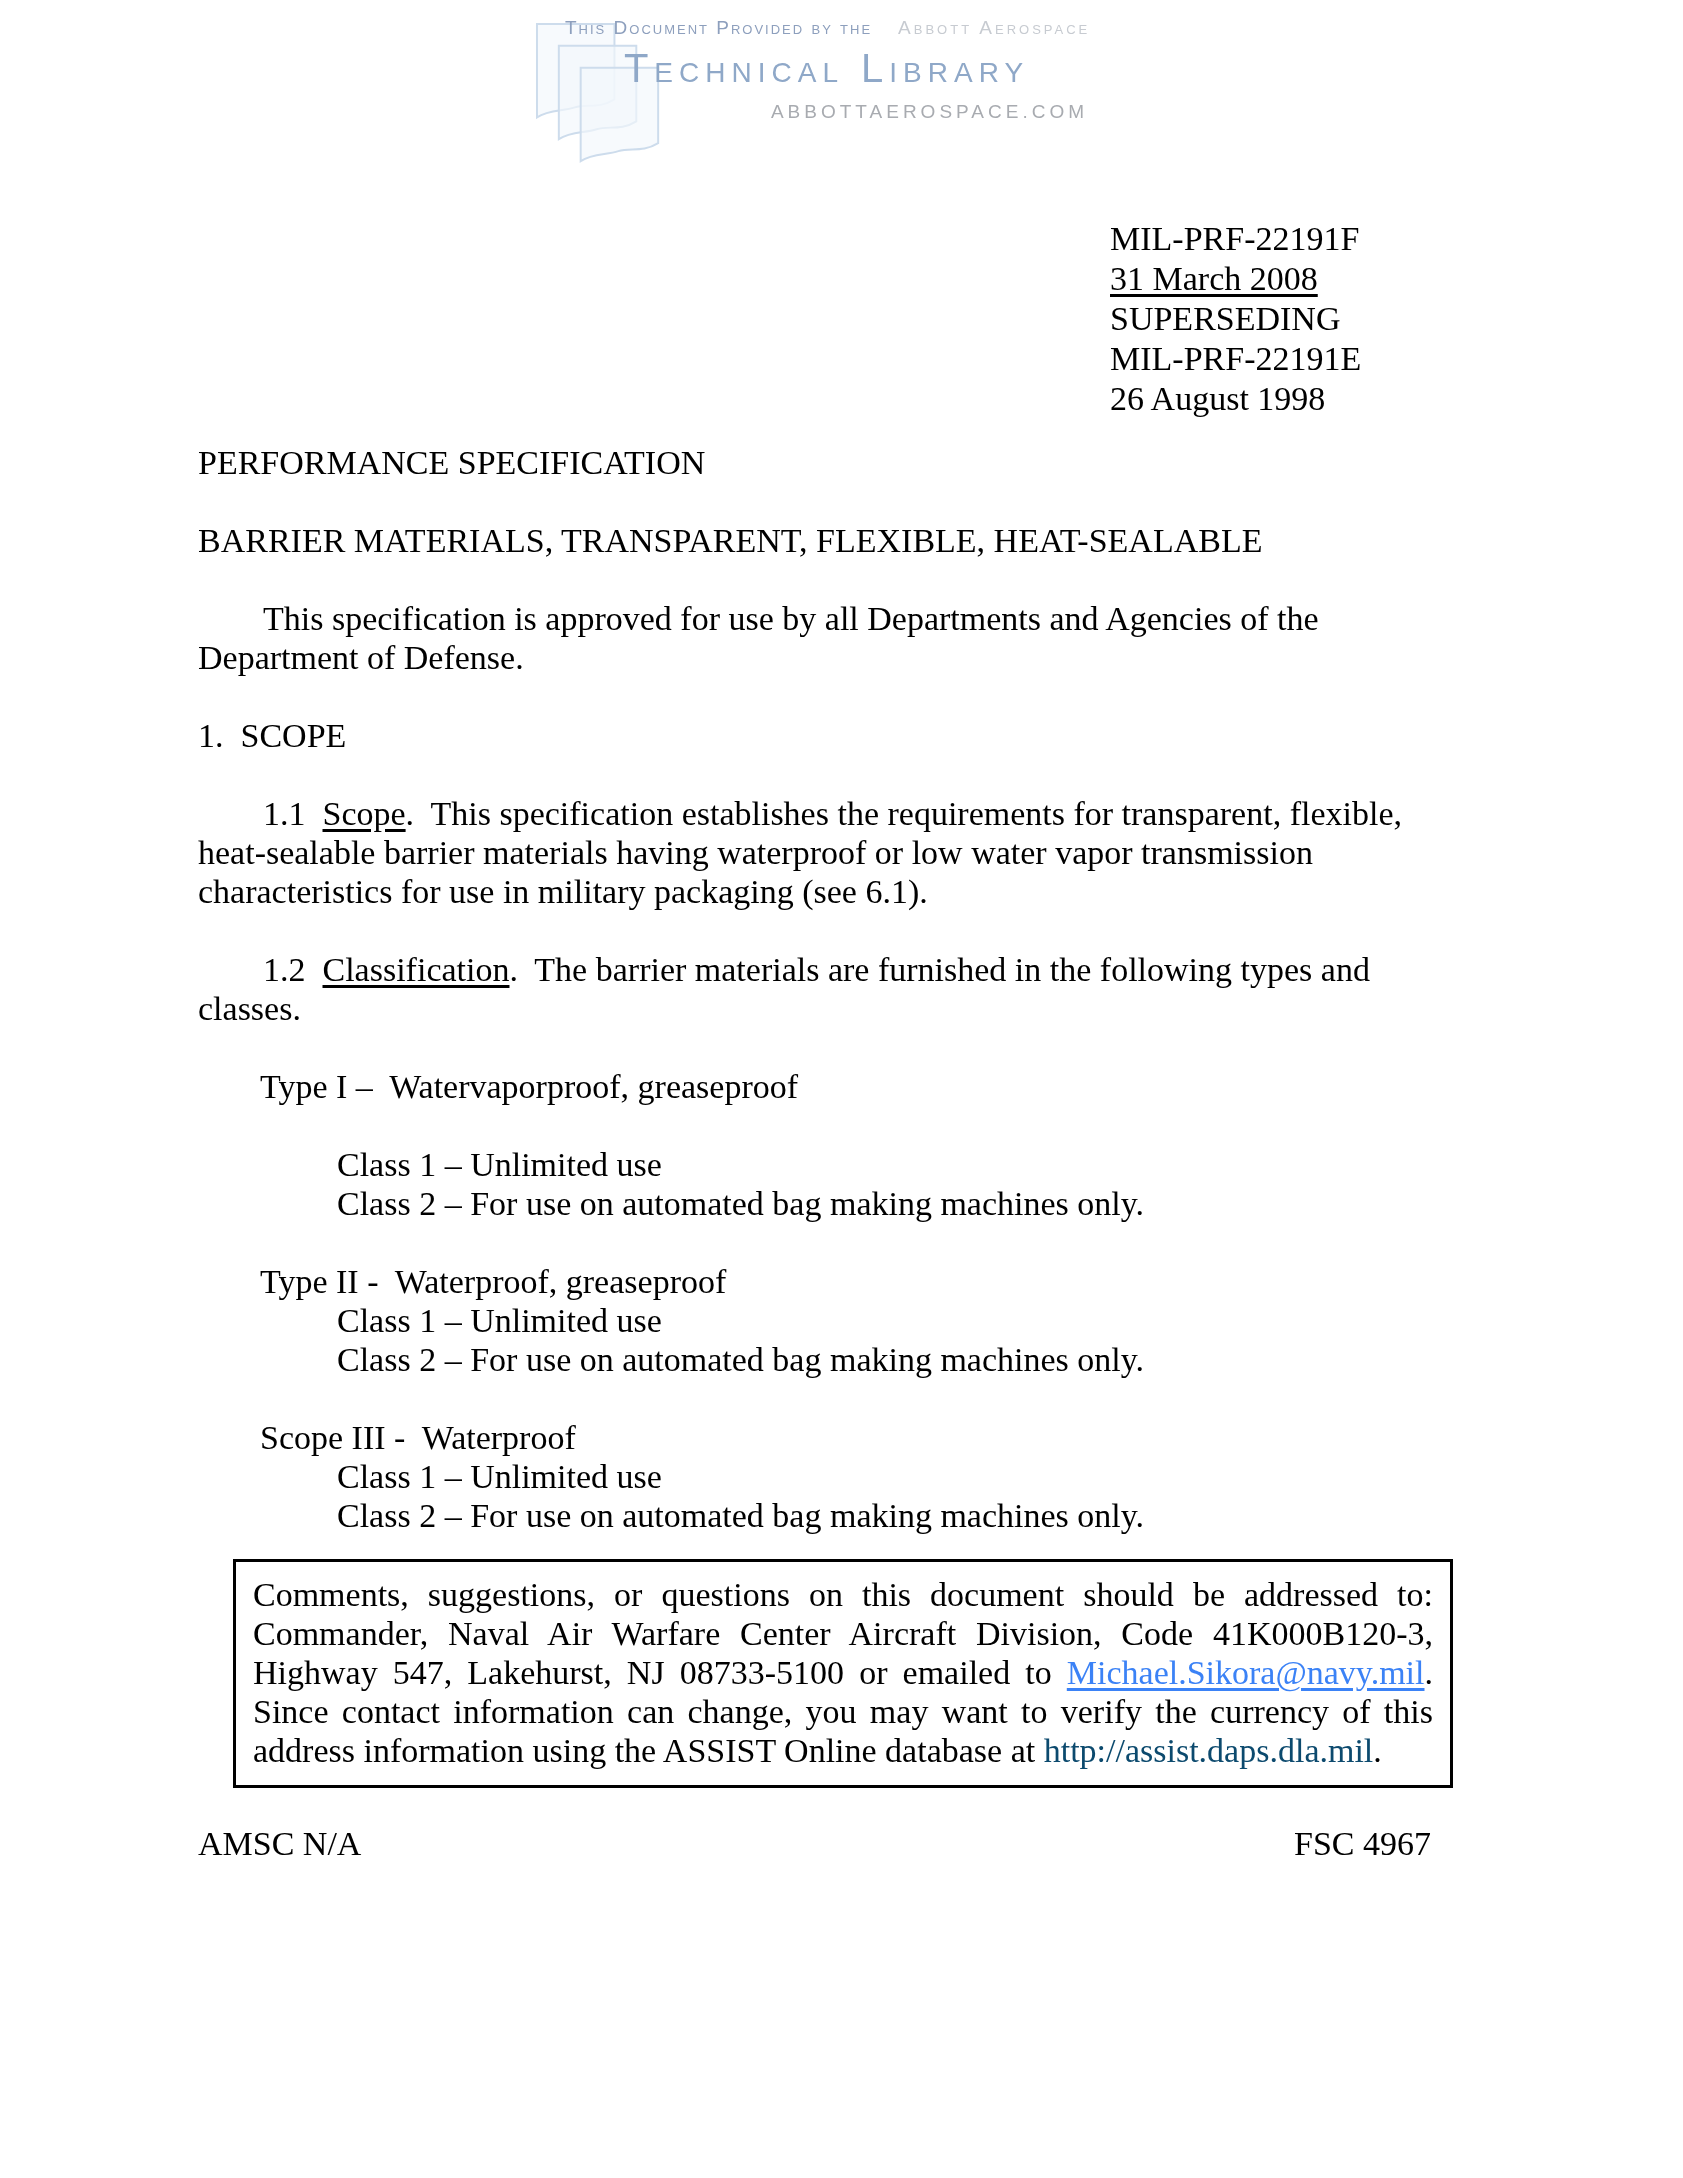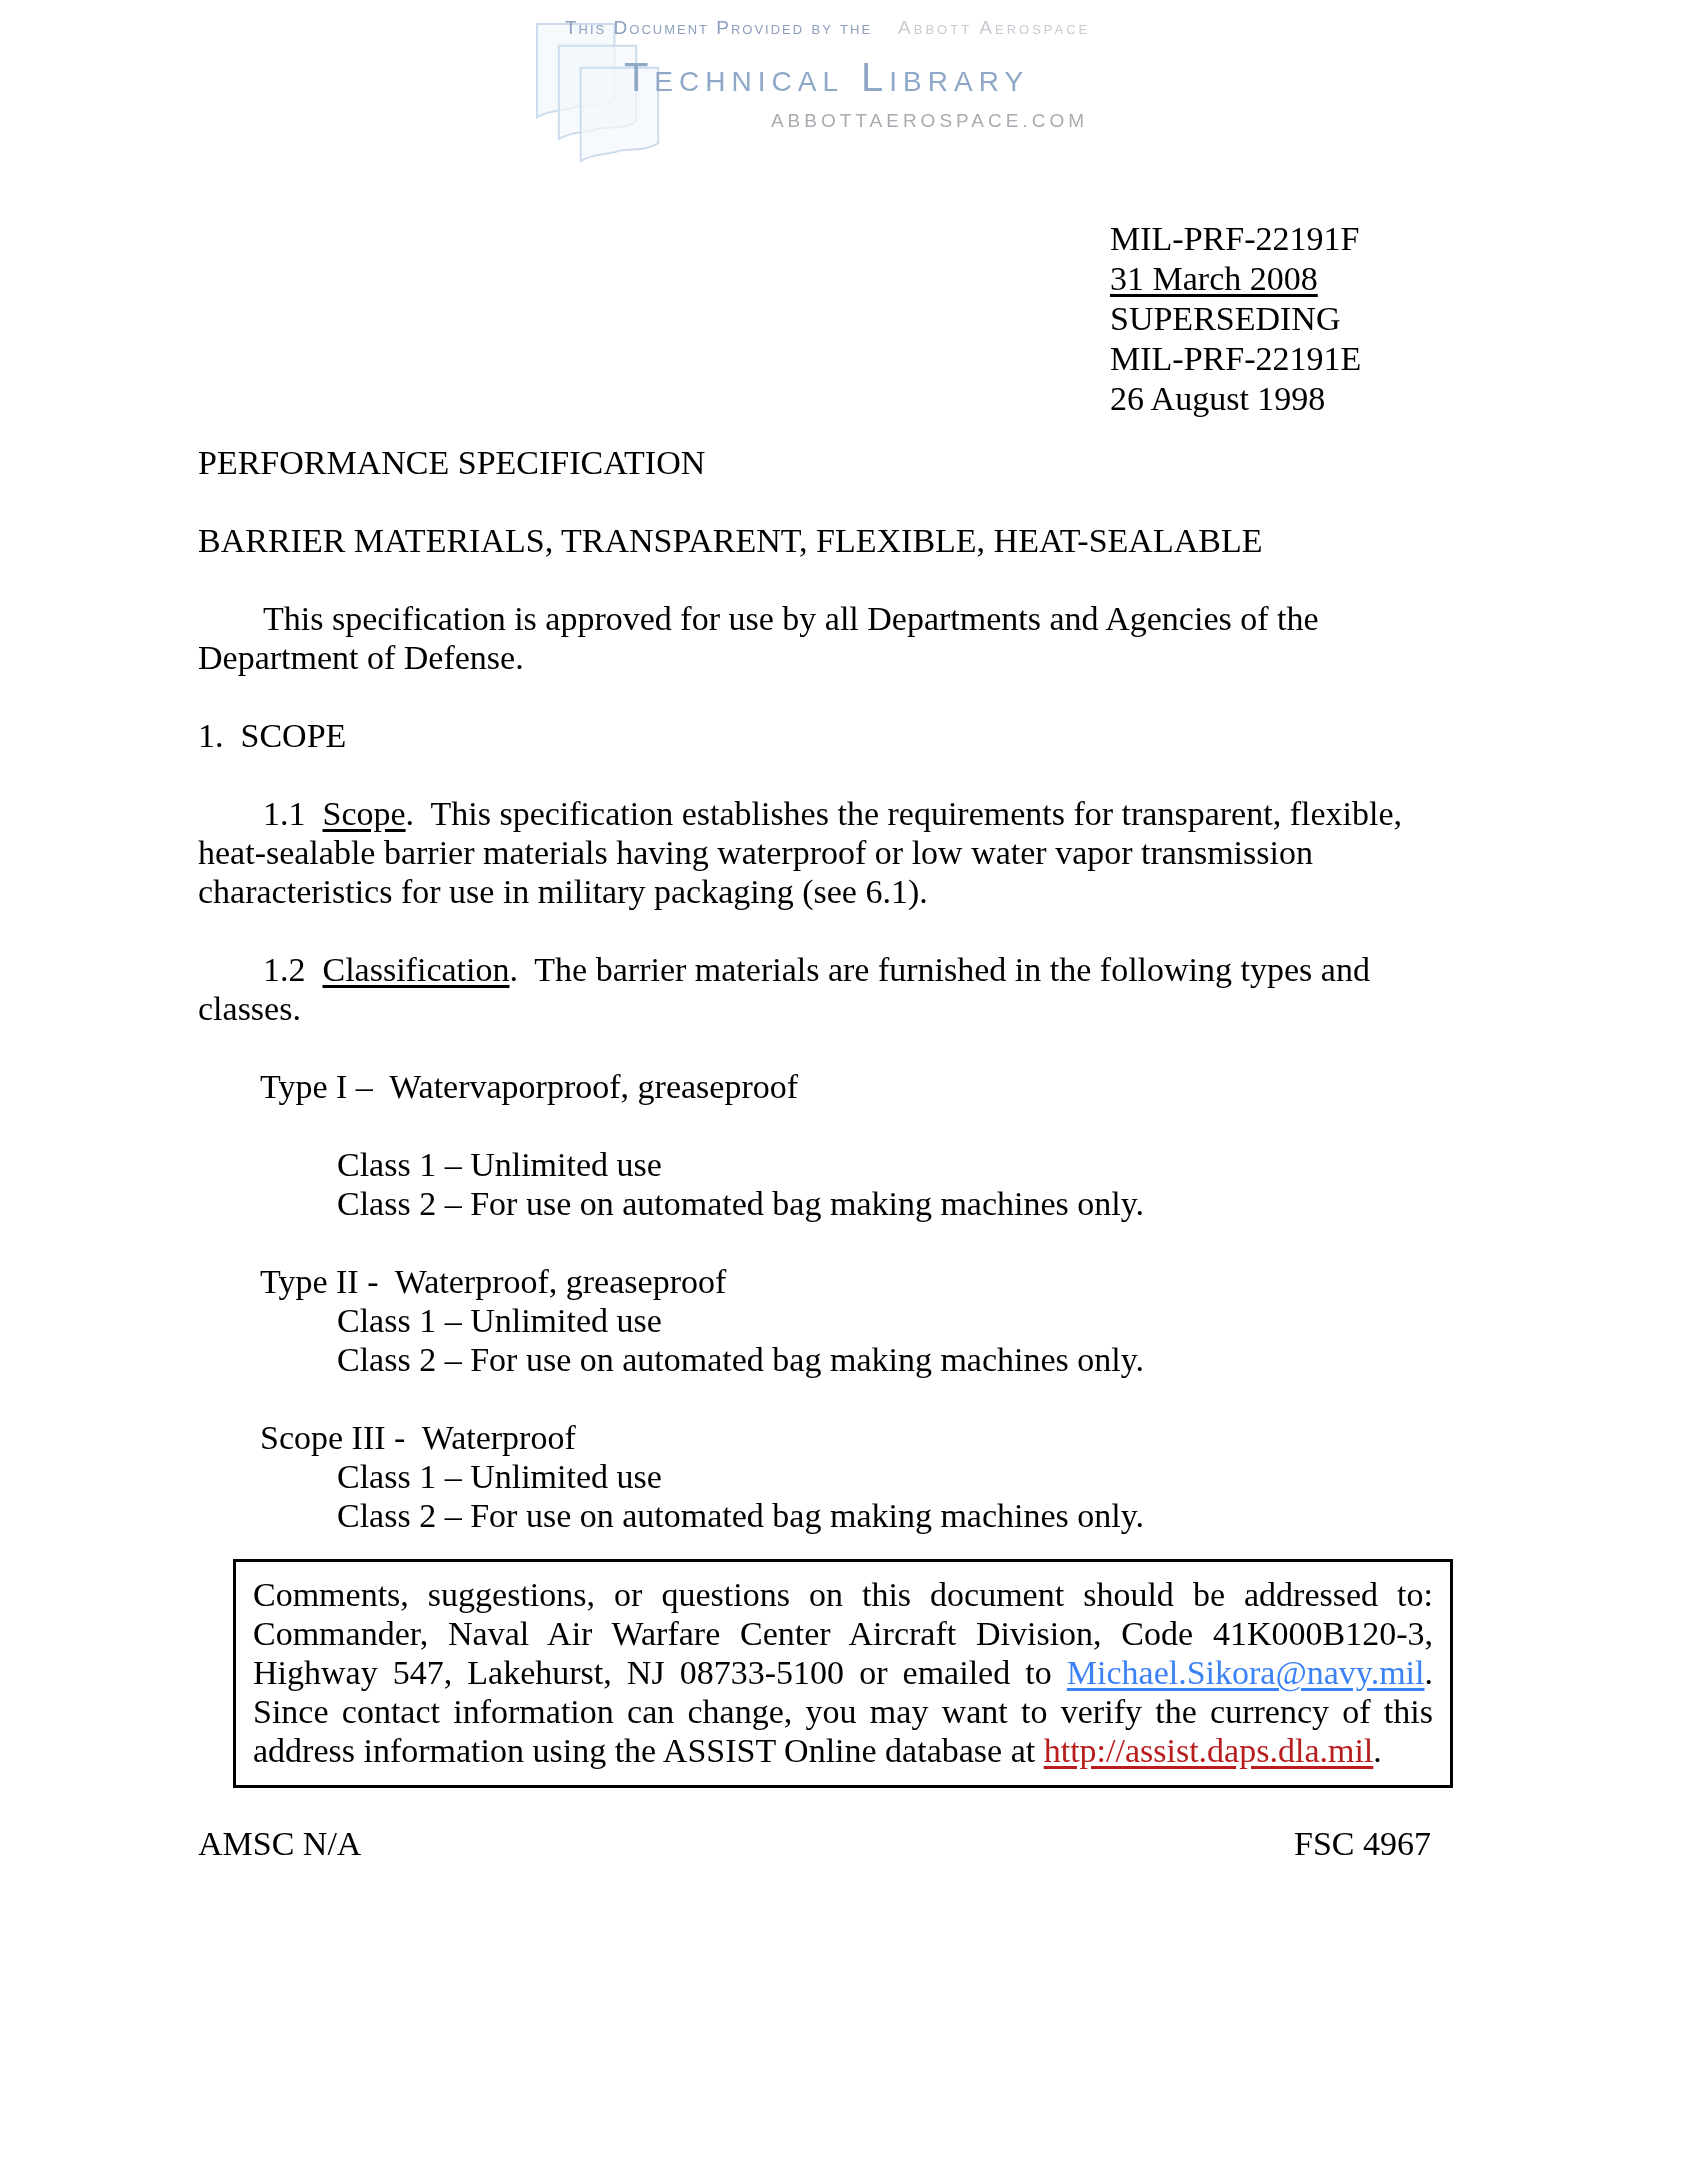--- a/index.html
+++ b/index.html
@@ -10,21 +10,21 @@
   }
   p{margin:0;padding:0;}
 
   
   .logo{position:absolute;left:533px;top:6px;width:560px;height:158px;}
   .logo-icon{position:absolute;left:0;top:14px;}
   .logo-text{position:absolute;left:32px;top:2px;width:523px;font-family:"Liberation Sans", sans-serif;font-variant:small-caps;}
   .logo-line1{display:flex;justify-content:space-between;align-items:baseline;white-space:nowrap;font-size:19px;gap:26px;}
   .logo-tagline{color:#8d9fbd;letter-spacing:2px;}
   .logo-brand{color:#c7cbd1;letter-spacing:3px;}
-  .logo-title{margin-top:11px;text-align:center;font-size:40px;letter-spacing:6px;color:#8fa8c8;white-space:nowrap;}
+  .logo-title{margin-top:2px;text-align:center;font-size:40px;letter-spacing:6px;color:#8fa8c8;white-space:nowrap;}
   .logo-site{margin-top:4px;text-align:right;font-size:19px;letter-spacing:4px;color:#a8abb0;font-variant:normal;text-transform:uppercase;}
 
   
   .unit-box{
     position:absolute;left:1099px;top:147px;border:3px solid #000;
     padding:3px 16px 6px 16px;font-size:37px;line-height:44px;white-space:nowrap;
   }
   .hdr-lines{position:absolute;left:1110px;top:219px;line-height:40px;white-space:nowrap;}
   .u{text-decoration:underline;text-underline-offset:4px;}
 
@@ -36,21 +36,21 @@
   .prewrap{white-space:pre-wrap;}
   .type{padding-left:62px;}
   .cls{padding-left:139px;}
 
   
   .cbox{
     margin-top:24px;margin-left:35px;width:1220px;box-sizing:border-box;
     border:3px solid #000;padding:13px 17px 15px 17px;text-align:justify;
   }
   .link{color:#3b82f6;text-decoration:underline;text-underline-offset:4px;cursor:pointer;}
-  .urlu{text-decoration:underline;text-underline-offset:4px;cursor:pointer;color:#b91c1c;}
+  .urlu{text-underline-offset:4px;cursor:pointer;color:#0c4a6e;}
 
   
   .footer{display:flex;justify-content:space-between;width:1233px;margin-top:36px;}
 </style>
 </head>
 <body>
 
 <div class="page">
 
   <div class="logo">

